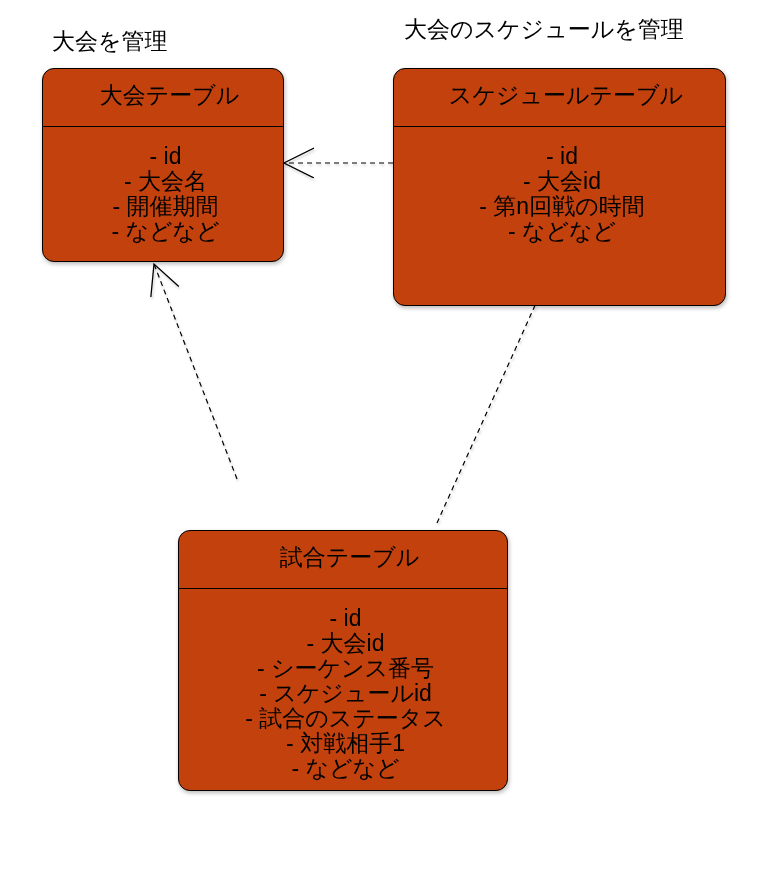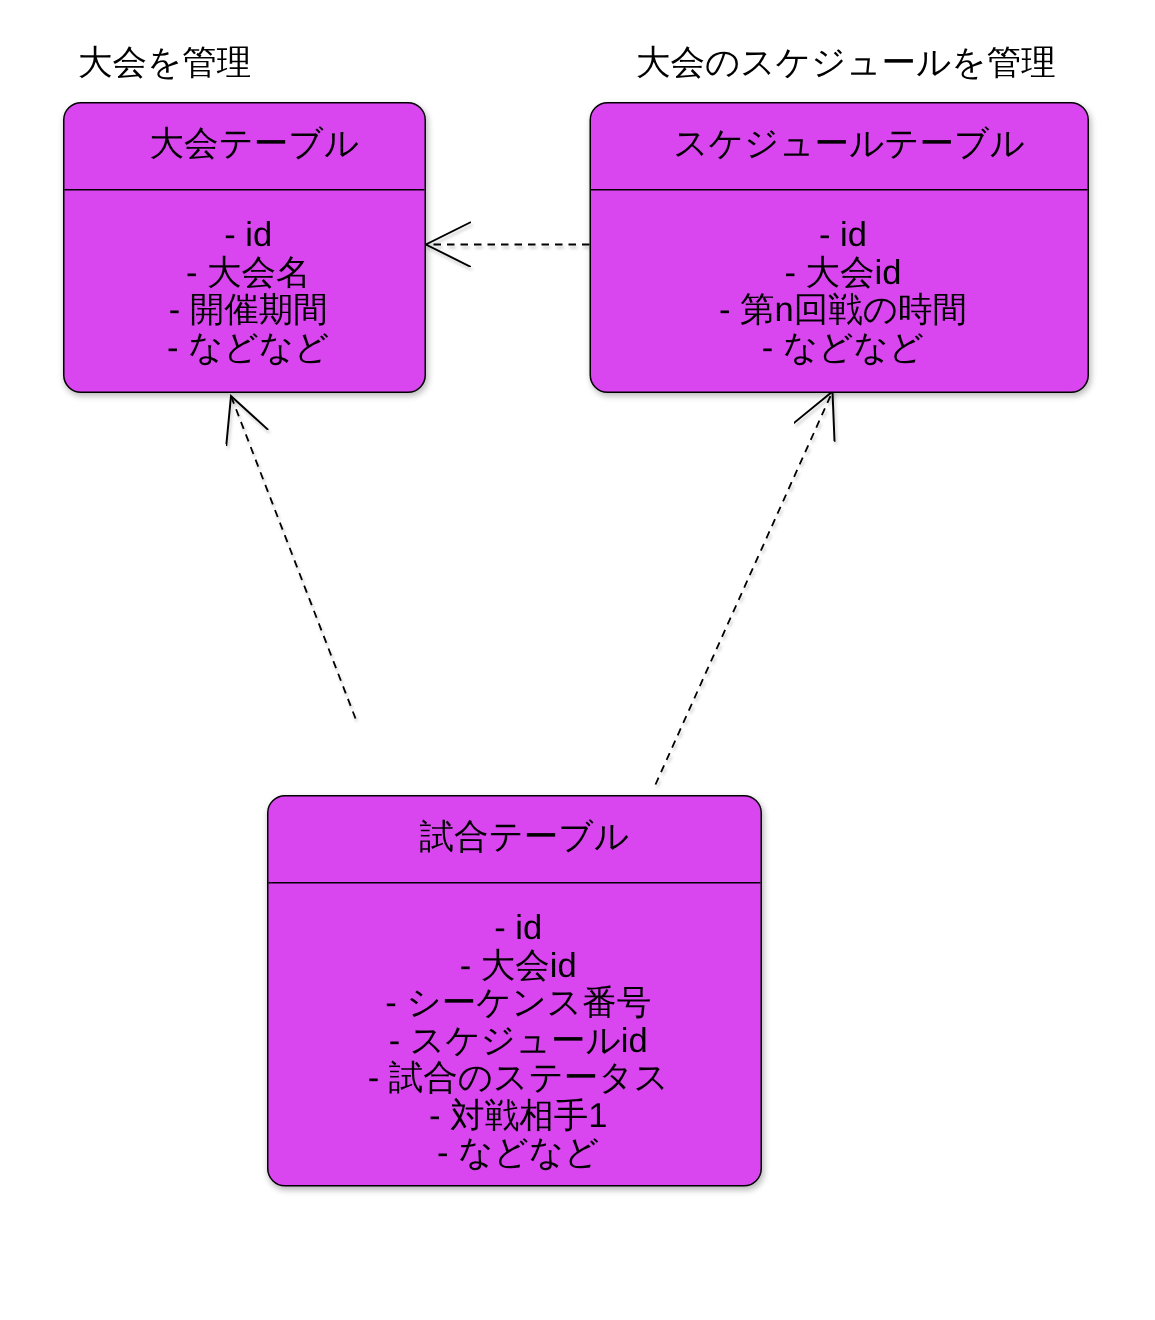--- a/index.html
+++ b/index.html
@@ -18,33 +18,33 @@
     text-align: center;
   }
   .caption {
     position: absolute;
     font-size: 23px;
     line-height: 26px;
     white-space: nowrap;
     color: #000000;
   }
   .caption-tournament { left: 52px;  top: 28px; }
-  .caption-schedule   { left: 404px; top: 28px; margin-left: 20px; }
+  .caption-schedule   { left: 404px; top: 16px; }
   .caption-match      { left: 191px; top: 493px; }
 
   .table-node {
     position: absolute;
-    background: #d946ef;
+    background: #c2410c;
     border: 1.5px solid #000000;
     border-radius: 12px;
     box-shadow: 1px 2px 4px rgba(0,0,0,0.28);
     box-sizing: border-box;
   }
   .node-tournament { left: 42px;  top: 68px;  width: 242px; height: 194px; }
-  .node-schedule   { left: 393px; top: 68px;  width: 333px; height: 194px; }
+  .node-schedule   { left: 393px; top: 68px;  width: 333px; height: 238px; }
   .node-match      { left: 178px; top: 530px; width: 330px; height: 261px; }
 
   .table-header {
     height: 58px;
     border-bottom: 1.5px solid #000000;
     padding: 13px 0 0 13px;
     font-size: 23px;
     line-height: 26px;
     box-sizing: border-box;
     white-space: nowrap;

